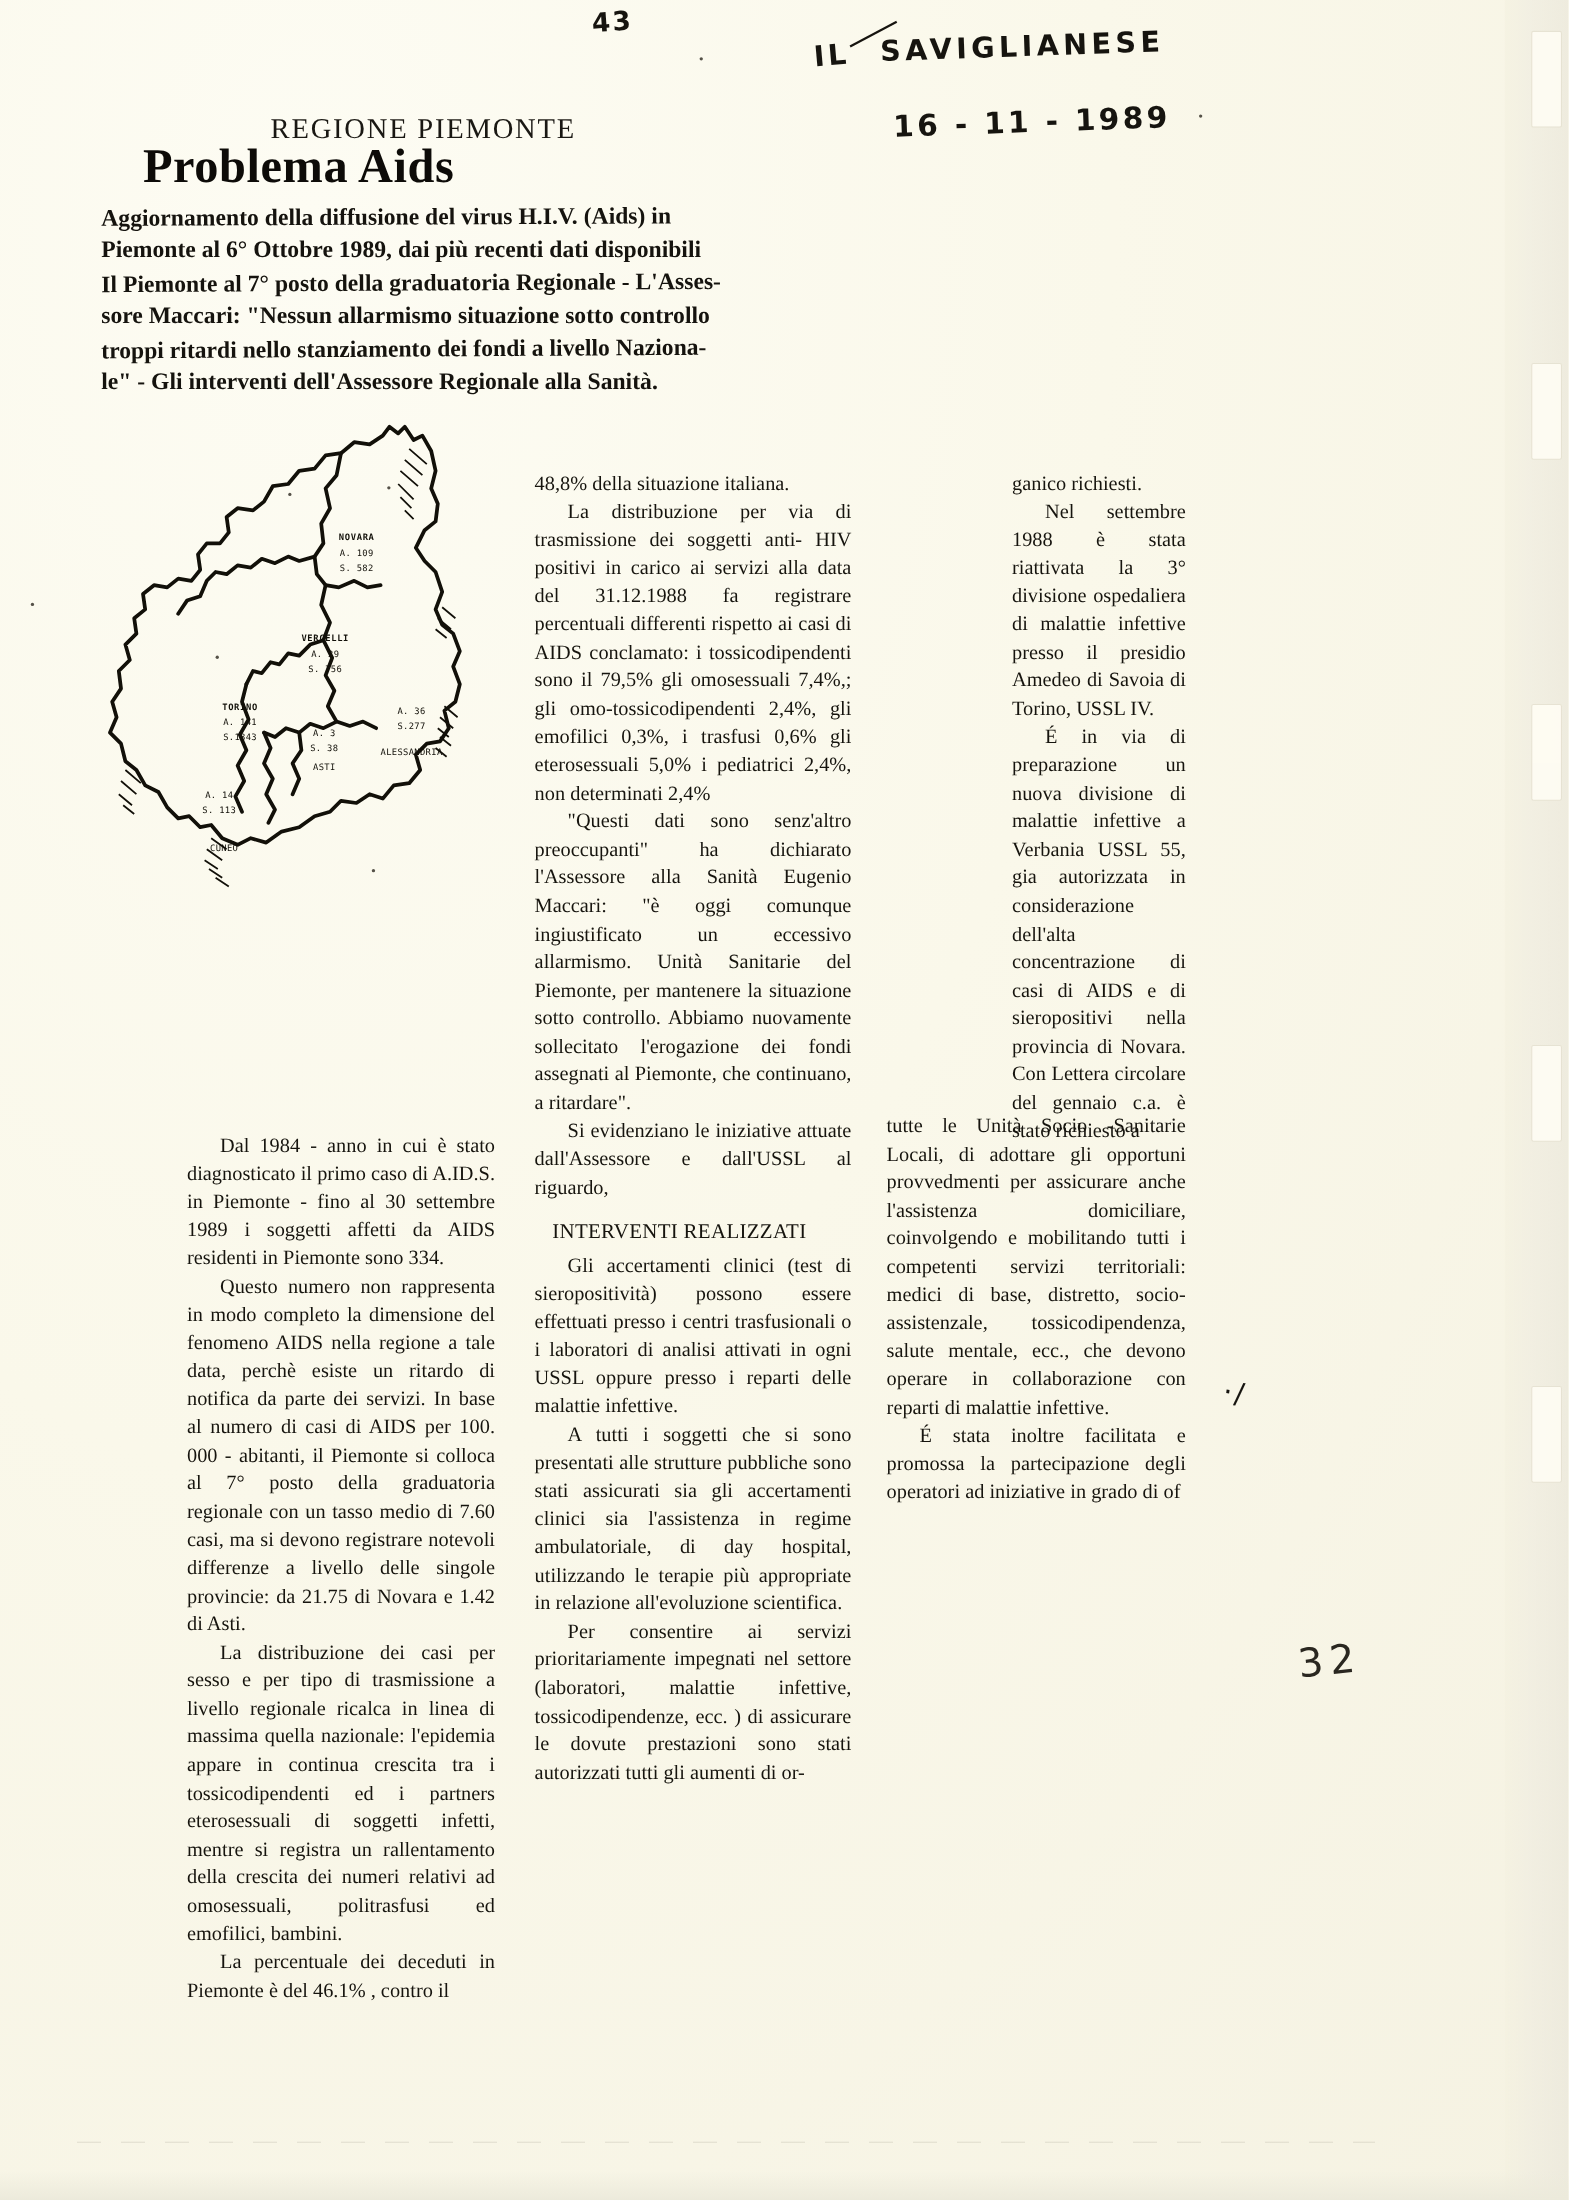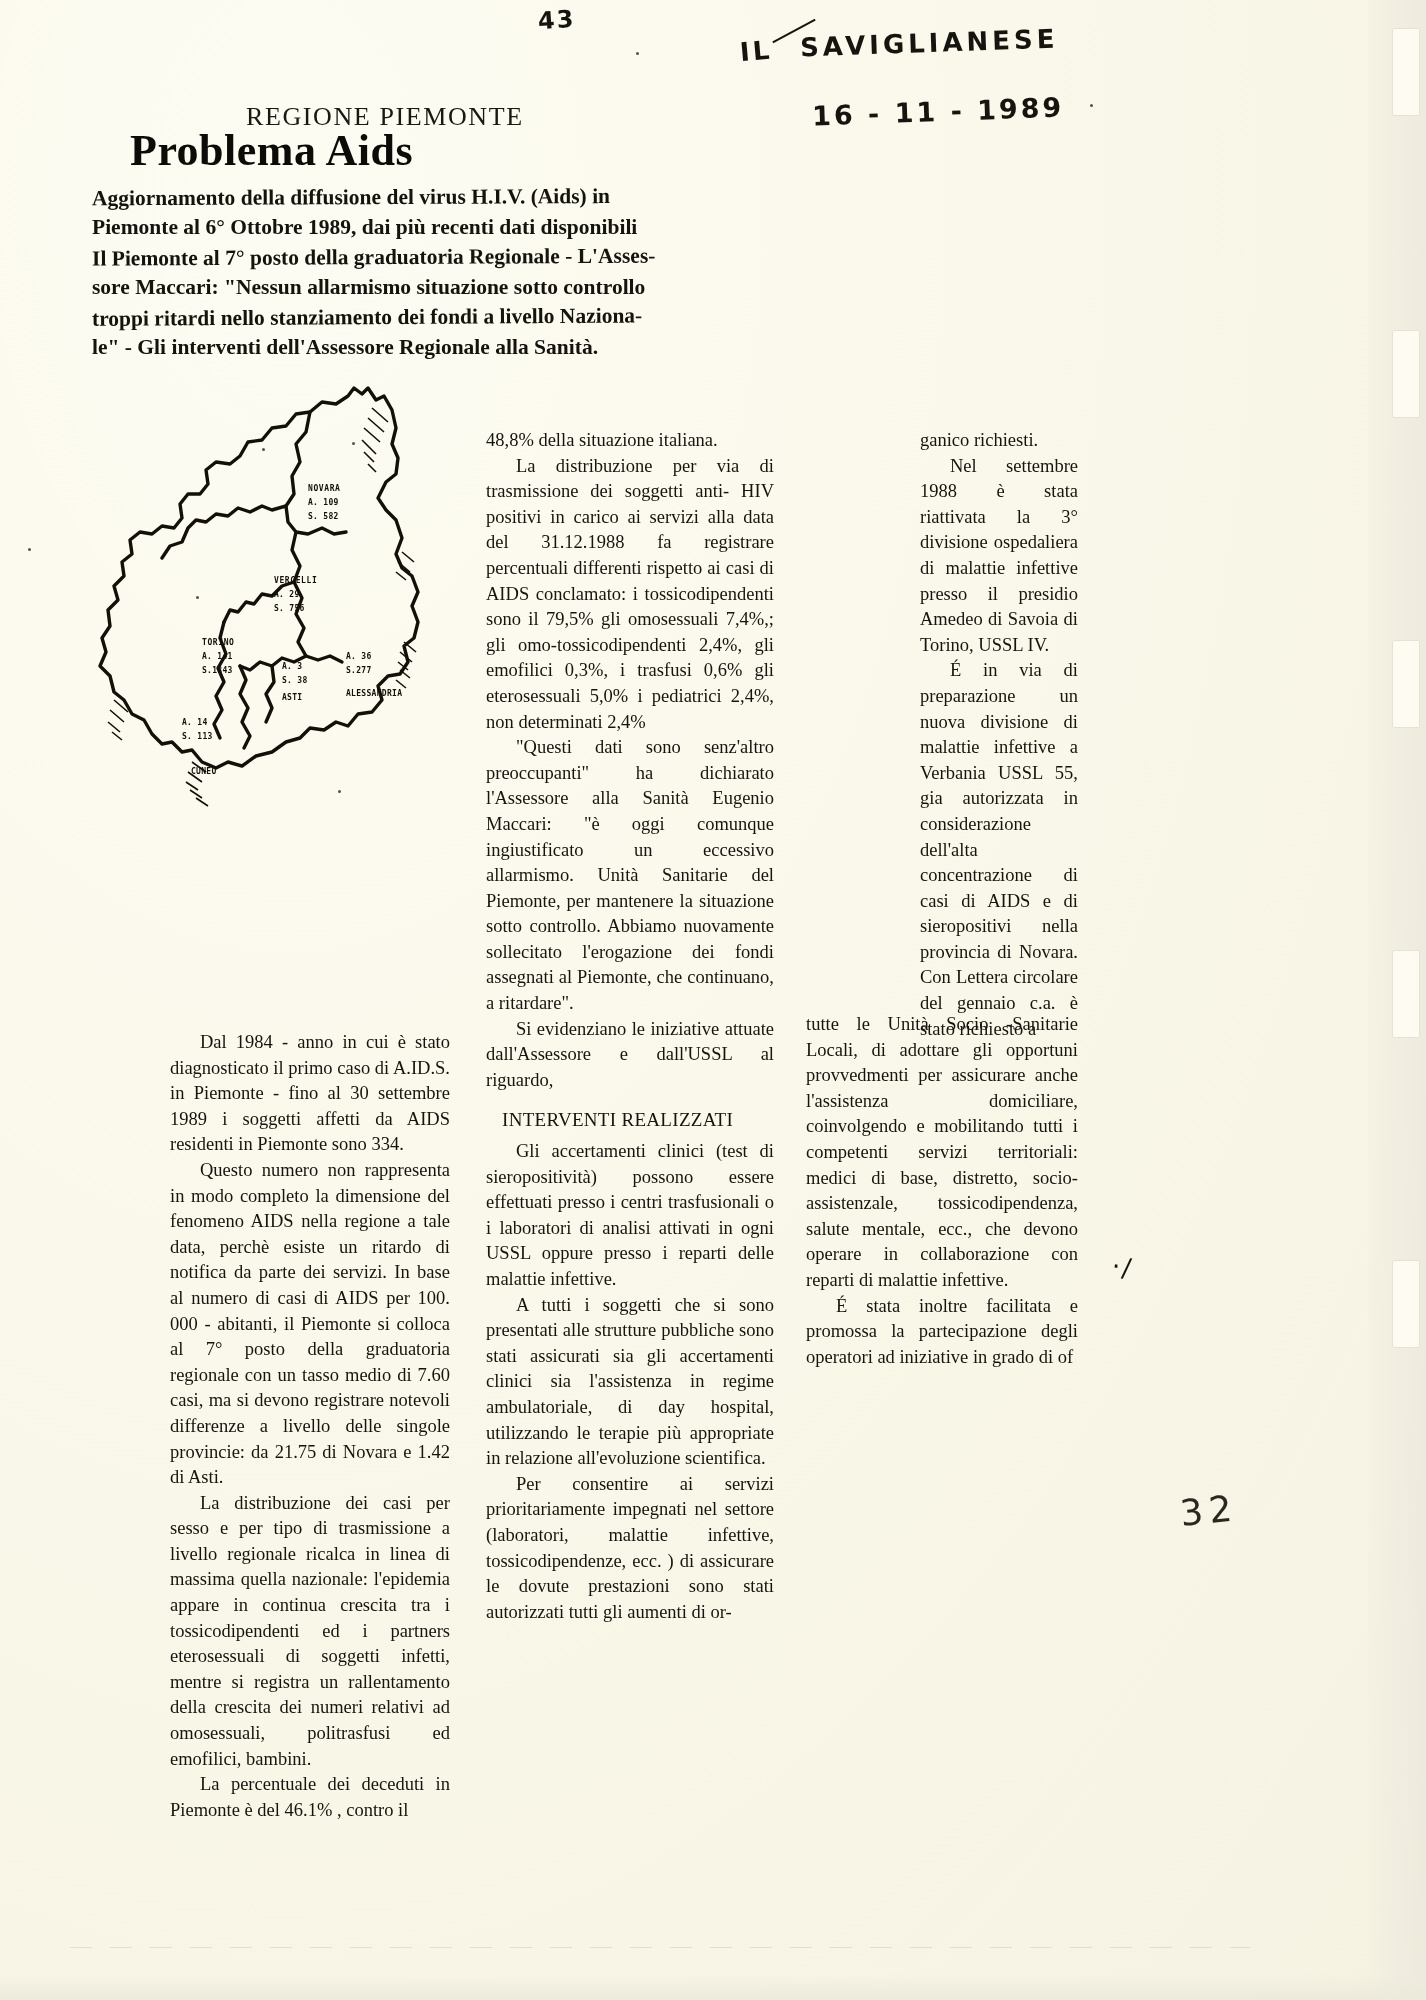--- a/index.html
+++ b/index.html
@@ -79,21 +79,21 @@
   
   #map-figure{
     position:absolute;left:96px;top:370px;width:370px;height:450px;
   }
   #map-figure svg{display:block;width:370px;height:450px;}
   .map-label{
     position:absolute;font-family:"DejaVu Sans Mono", monospace;
     font-size:8px;font-weight:700;color:#121009;letter-spacing:.6px;
     white-space:nowrap;
   }
-  .map-label .v{display:block;font-size:8px;font-weight:700;margin-top:5px;letter-spacing:.3px;}
+  .map-label .v{display:block;font-size:8px;font-weight:400;margin-top:5px;letter-spacing:.3px;text-align:center;}
 
   
   .col{
     position:absolute;top:432px;
     font-family:"Liberation Serif",serif;
     font-size:18.5px;line-height:25.6px;
     text-align:justify;color:#16140e;
   }
   #col1{left:170px;top:1030px;width:280px;} 
   #colA{left:486px;top:428px;width:288px;}
@@ -215,21 +215,21 @@
       <span class="v">A. 141</span>
       <span class="v">S.1843</span>
     </div>
 
     <div class="map-label" style="left:186px;top:292px;">
       <span class="v" style="margin-top:0">A. 3</span>
       <span class="v">S. 38</span>
       <span class="v" style="margin-top:8px">ASTI</span>
     </div>
 
-    <div class="map-label" style="left:250px;top:282px;">
+    <div class="map-label" style="left:250px;top:272px;">
       <span class="v" style="margin-top:0">A. 36</span>
       <span class="v">S.277</span>
       <span class="v" style="margin-top:14px">ALESSANDRIA</span>
     </div>
 
     <div class="map-label" style="left:86px;top:348px;">
       <span class="v" style="margin-top:0">A. 14</span>
       <span class="v">S. 113</span>
       <span class="v" style="margin-top:26px;margin-left:9px;">CUNEO</span>
     </div>

